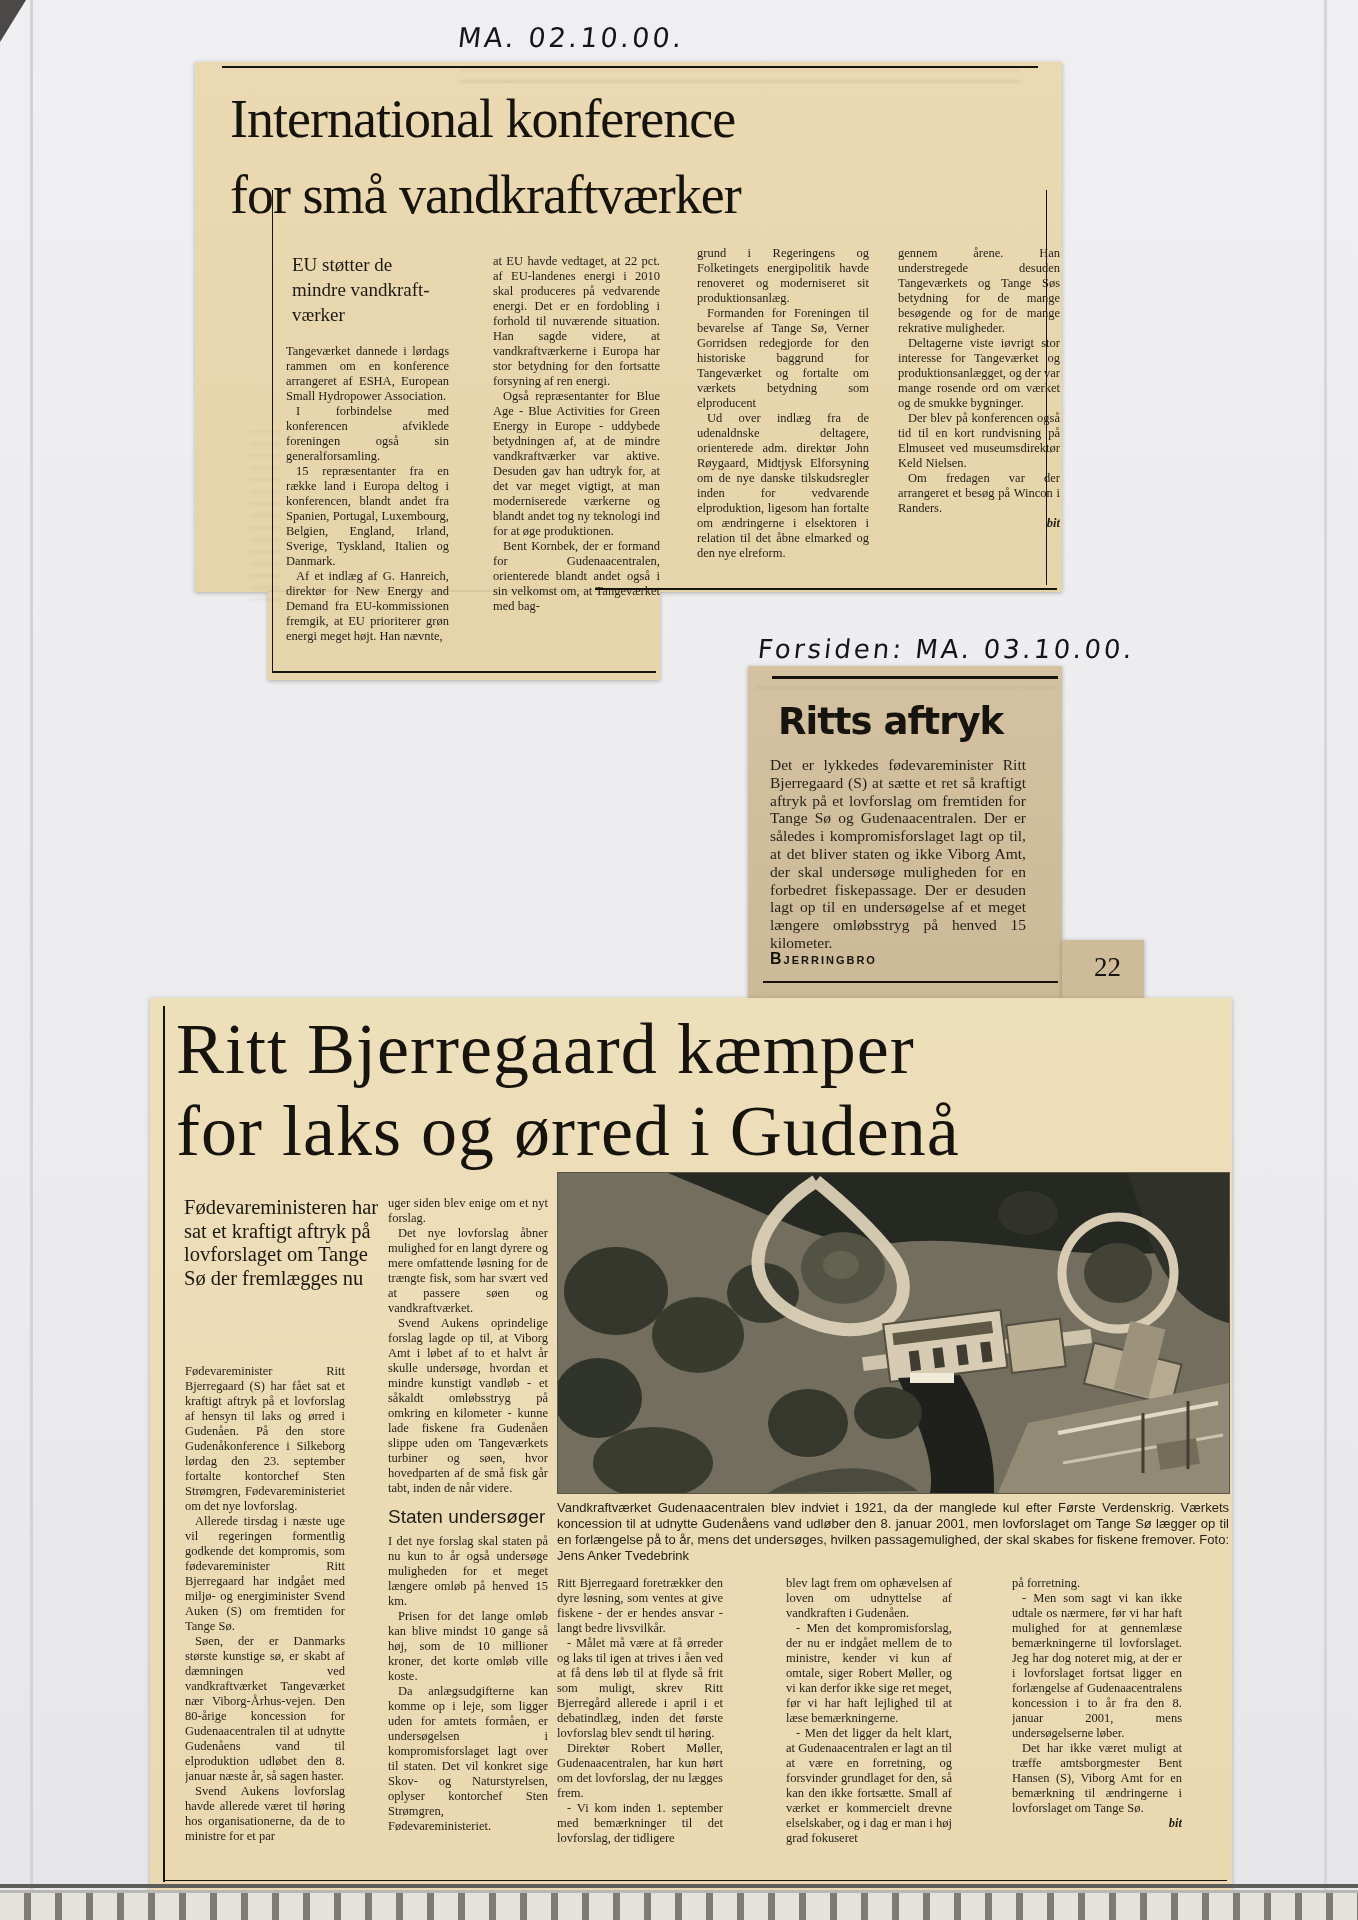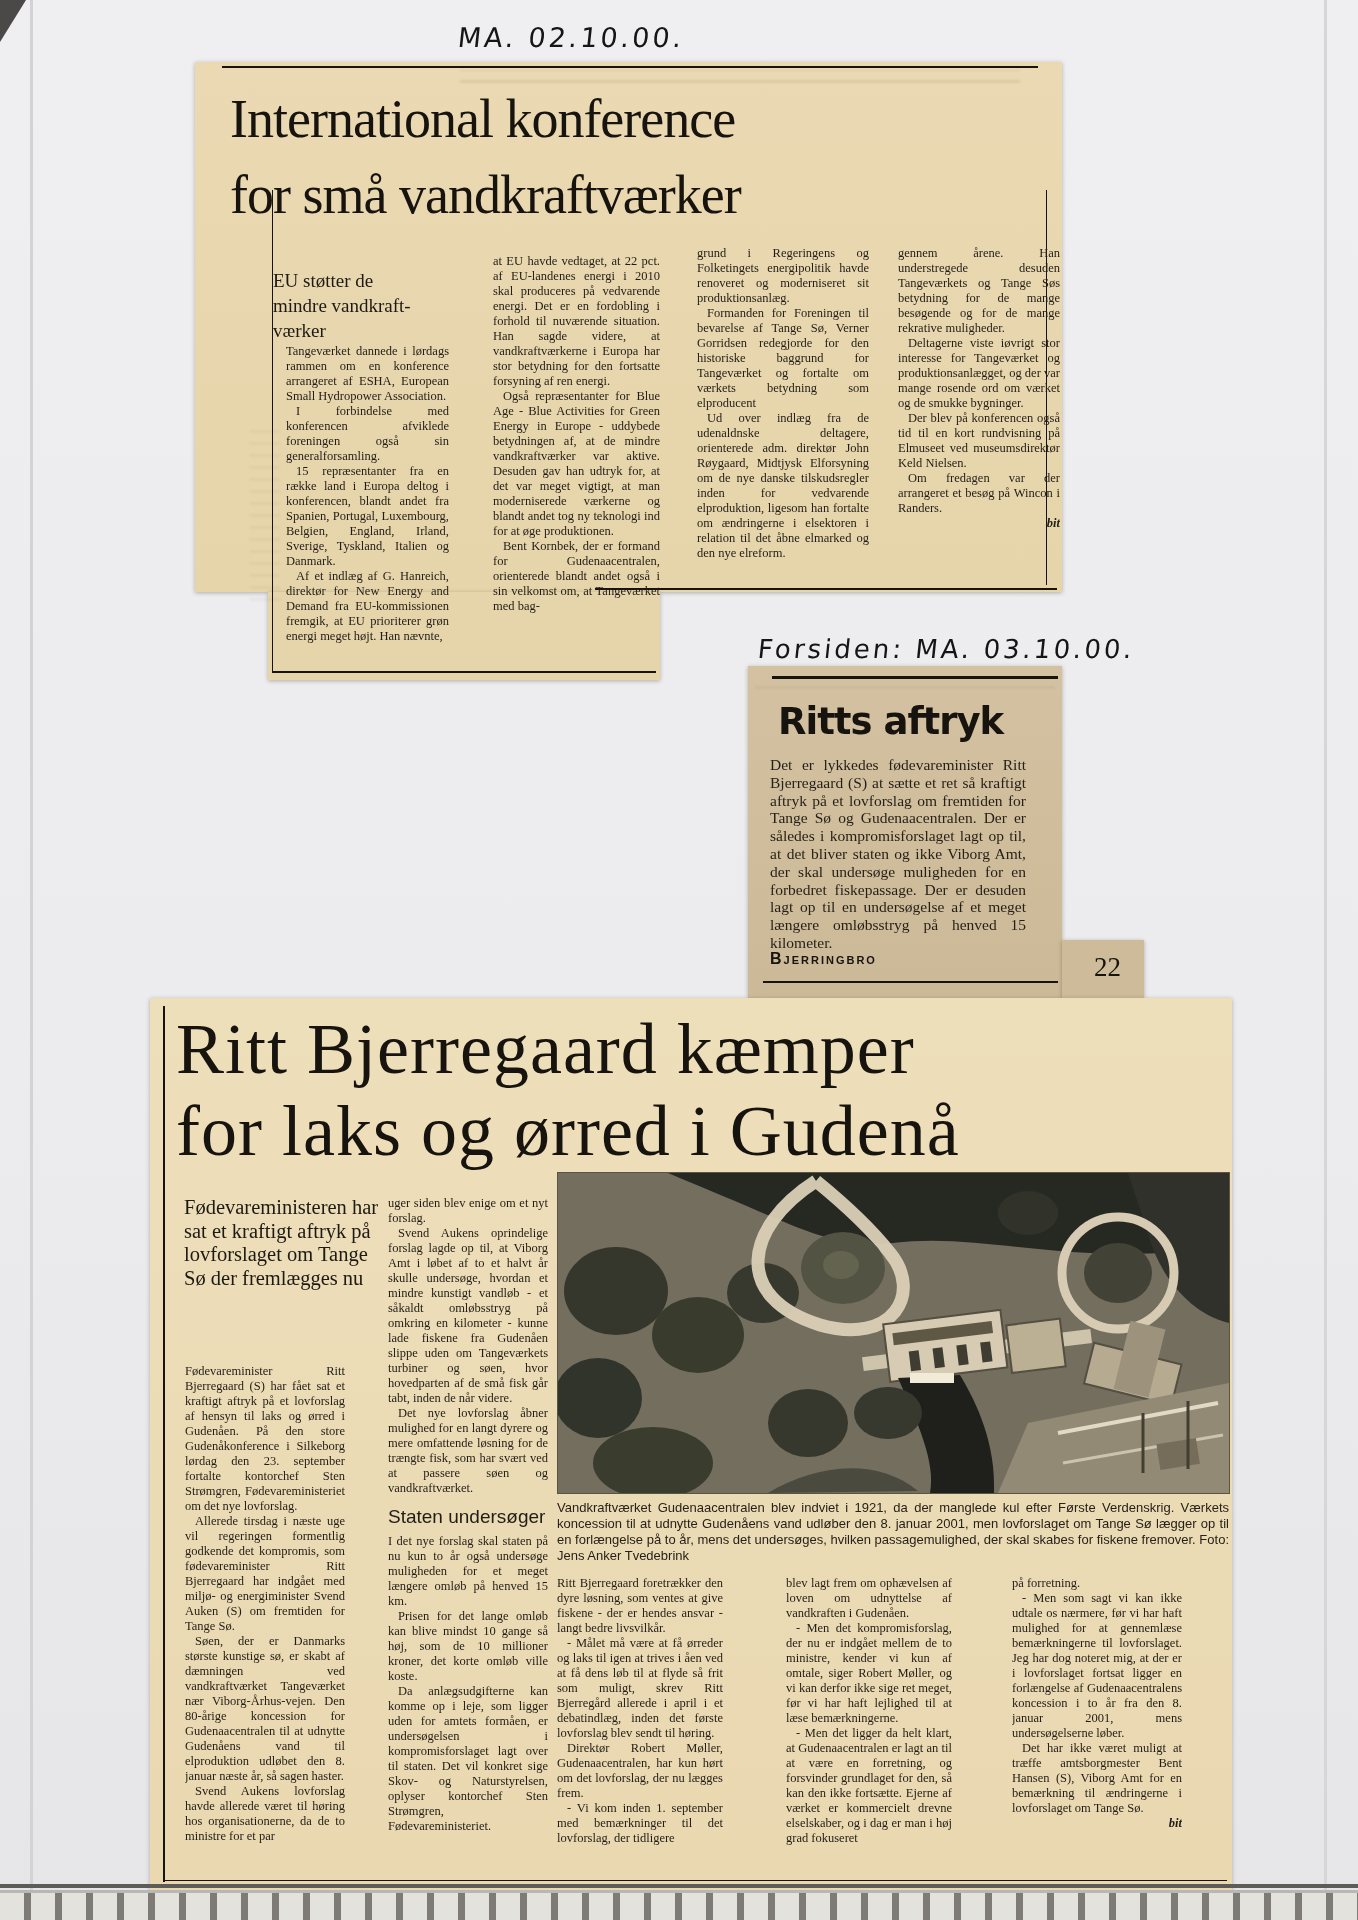--- a/index.html
+++ b/index.html
@@ -73,21 +73,21 @@
 
   <div class="rule-h" style="left:222px;top:66px;width:816px;"></div>
   <div class="rule-v" style="left:272px;top:190px;height:482px;width:1px;"></div>
   <div class="rule-v" style="left:1046px;top:190px;height:395px;width:1px;"></div>
   <div class="rule-h" style="left:595px;top:588px;width:462px;"></div>
   <div class="rule-h" style="left:272px;top:671px;width:384px;"></div>
 
   <div class="hl-serif" style="left:230px;top:88px;font-size:54px;">International konference</div>
   <div class="hl-serif" style="left:230px;top:164px;font-size:54px;">for små vandkraftværker</div>
 
-  <div class="kicker" style="left:273px;top:252px;width:175px;margin-top:16px;">
+  <div class="kicker" style="left:292px;top:252px;width:175px;">
     <div>EU støtter de</div>
     <div>mindre vandkraft-</div>
     <div>værker</div>
   </div>
 
   <div class="col" style="left:286px;top:344px;width:163px;height:322px;">
     <p>Tangeværket dannede i lørdags rammen om en konference arrangeret af ESHA, European Small Hydropower Association.</p>
     <p>I forbindelse med konferencen afviklede foreningen også sin generalforsamling.</p>
     <p>15 repræsentanter fra en række land i Europa deltog i konferencen, blandt andet fra Spanien, Portugal, Luxembourg, Belgien, England, Irland, Sverige, Tyskland, Italien og Danmark.</p>
     <p>Af et indlæg af G. Hanreich, direktør for New Energy and Demand fra EU-kommissionen fremgik, at EU prioriterer grøn energi meget højt. Han nævnte,</p>
@@ -137,22 +137,22 @@
 
   <div class="col" style="left:185px;top:1364px;width:160px;height:512px;">
     <p>Fødevareminister Ritt Bjerregaard (S) har fået sat et kraftigt aftryk på et lovforslag af hensyn til laks og ørred i Gudenåen. På den store Gudenåkonference i Silkeborg lørdag den 23. september fortalte kontorchef Sten Strømgren, Fødevareministeriet om det nye lovforslag.</p>
     <p>Allerede tirsdag i næste uge vil regeringen formentlig godkende det kompromis, som fødevareminister Ritt Bjerregaard har indgået med miljø- og energiminister Svend Auken (S) om fremtiden for Tange Sø.</p>
     <p>Søen, der er Danmarks største kunstige sø, er skabt af dæmningen ved vandkraftværket Tangeværket nær Viborg-Århus-vejen. Den 80-årige koncession for Gudenaacentralen til at udnytte Gudenåens vand til elproduktion udløbet den 8. januar næste år, så sagen haster.</p>
     <p>Svend Aukens lovforslag havde allerede været til høring hos organisationerne, da de to ministre for et par</p>
   </div>
 
   <div class="col" style="left:388px;top:1196px;width:160px;height:680px;">
     <p>uger siden blev enige om et nyt forslag.</p>
+    <p>Det nye lovforslag åbner mulighed for en langt dyrere og mere omfattende løsning for de trængte fisk, som har svært ved at passere søen og vandkraftværket.</p>
     <p>Svend Aukens oprindelige forslag lagde op til, at Viborg Amt i løbet af to et halvt år skulle undersøge, hvordan et mindre kunstigt vandløb - et såkaldt omløbsstryg på omkring en kilometer - kunne lade fiskene fra Gudenåen slippe uden om Tangeværkets turbiner og søen, hvor hovedparten af de små fisk går tabt, inden de når videre.</p>
-    <p>Det nye lovforslag åbner mulighed for en langt dyrere og mere omfattende løsning for de trængte fisk, som har svært ved at passere søen og vandkraftværket.</p>
     <p class="subhead">Staten undersøger</p>
     <p style="text-indent:0;">I det nye forslag skal staten på nu kun to år også undersøge muligheden for et meget længere omløb på henved 15 km.</p>
     <p>Prisen for det lange omløb kan blive mindst 10 gange så høj, som de 10 millioner kroner, det korte omløb ville koste.</p>
     <p>Da anlægsudgifterne kan komme op i leje, som ligger uden for amtets formåen, er undersøgelsen i kompromisforslaget lagt over til staten. Det vil konkret sige Skov- og Naturstyrelsen, oplyser kontorchef Sten Strømgren, Fødevareministeriet.</p>
   </div>
 
   <div class="photo">
     <svg width="671" height="320" viewBox="0 0 671 320">
       <rect x="0" y="0" width="671" height="320" fill="#6e6a5c"></rect>
       <path d="M110,0 L671,0 L671,72 C520,98 430,58 335,70 C285,76 248,58 200,38 C168,24 138,12 110,0 Z" fill="#20231e"></path>
@@ -201,21 +201,21 @@
   <div class="col" style="left:557px;top:1576px;width:166px;height:302px;">
     <p>Ritt Bjerregaard foretrækker den dyre løsning, som ventes at give fiskene - der er hendes ansvar - langt bedre livsvilkår.</p>
     <p>- Målet må være at få ørreder og laks til igen at trives i åen ved at få dens løb til at flyde så frit som muligt, skrev Ritt Bjerregård allerede i april i et debatindlæg, inden det første lovforslag blev sendt til høring.</p>
     <p>Direktør Robert Møller, Gudenaacentralen, har kun hørt om det lovforslag, der nu lægges frem.</p>
     <p>- Vi kom inden 1. september med bemærkninger til det lovforslag, der tidligere</p>
   </div>
 
   <div class="col" style="left:786px;top:1576px;width:166px;height:302px;">
     <p>blev lagt frem om ophævelsen af loven om udnyttelse af vandkraften i Gudenåen.</p>
     <p>- Men det kompromisforslag, der nu er indgået mellem de to ministre, kender vi kun af omtale, siger Robert Møller, og vi kan derfor ikke sige ret meget, før vi har haft lejlighed til at læse bemærkningerne.</p>
-    <p>- Men det ligger da helt klart, at Gudenaacentralen er lagt an til at være en forretning, og forsvinder grundlaget for den, så kan den ikke fortsætte. Ejerne af værket er kommercielt drevne elselskaber, og i dag er man i høj grad fokuseret</p>
+    <p>- Men det ligger da helt klart, at Gudenaacentralen er lagt an til at være en forretning, og forsvinder grundlaget for den, så kan den ikke fortsætte. Small af værket er kommercielt drevne elselskaber, og i dag er man i høj grad fokuseret</p>
   </div>
 
   <div class="col" style="left:1012px;top:1576px;width:170px;height:302px;">
     <p>på forretning.</p>
     <p>- Men som sagt vi kan ikke udtale os nærmere, før vi har haft mulighed for at gennemlæse bemærkningerne til lovforslaget. Jeg har dog noteret mig, at der er i lovforslaget fortsat ligger en forlængelse af Gudenaacentralens koncession i to år fra den 8. januar 2001, mens undersøgelserne løber.</p>
     <p>Det har ikke været muligt at træffe amtsborgmester Bent Hansen (S), Viborg Amt for en bemærkning til ændringerne i lovforslaget om Tange Sø.</p>
     <p class="byline">bit</p>
   </div>
 
   <div class="binding-shadow"></div>

